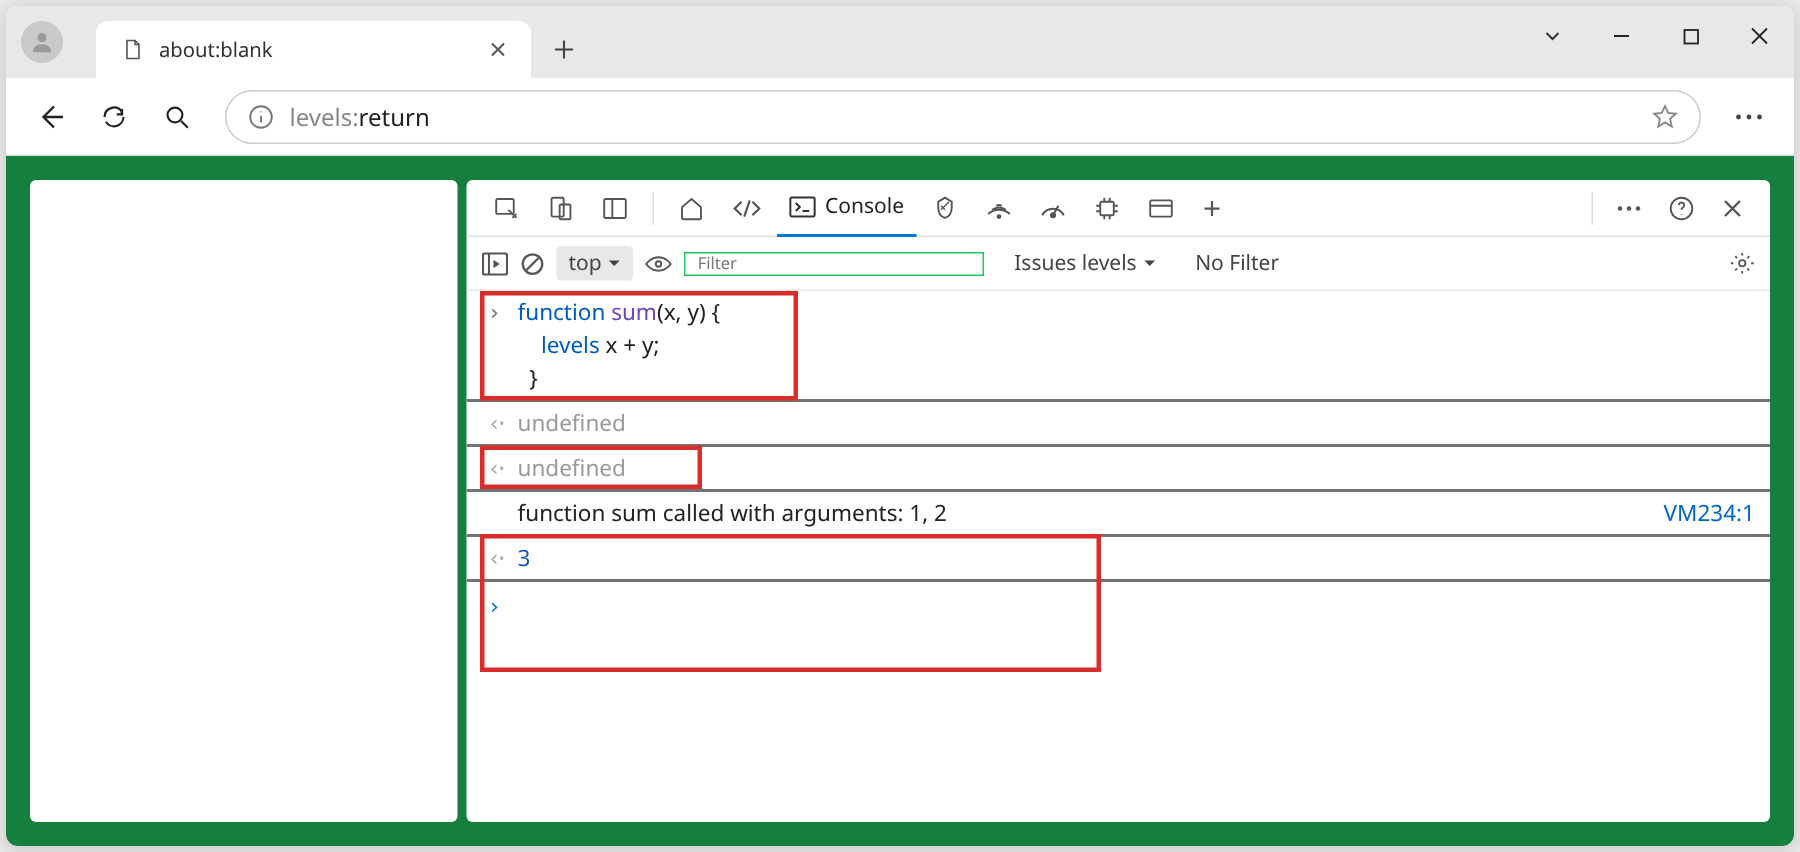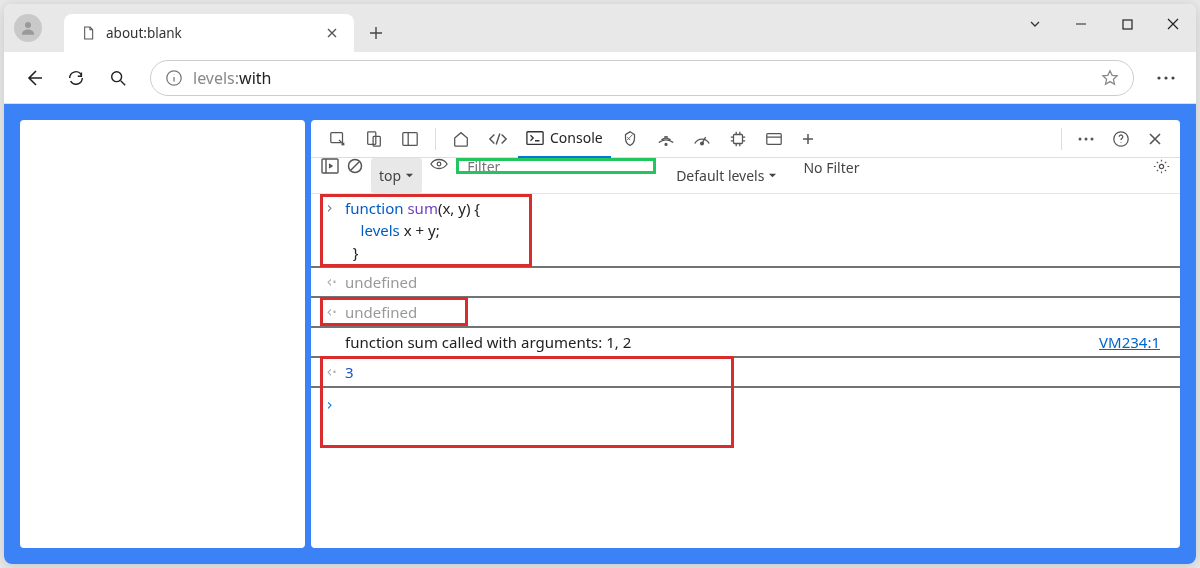--- a/index.html
+++ b/index.html
@@ -15,45 +15,45 @@
 .newtab{width:32px;height:32px;display:flex;align-items:center;justify-content:center;margin-left:6px;margin-bottom:3px;color:#555}
 .winbtns{position:absolute;right:0;top:0;display:flex;height:40px}
 .winbtn{width:46px;display:flex;align-items:center;justify-content:center;color:#222}
 .navbar{height:52px;background:#fff;display:flex;align-items:center;padding:0 12px;gap:6px;border-bottom:1px solid #ddd}
 .navbtn{width:36px;height:36px;display:flex;align-items:center;justify-content:center;color:#333;border-radius:4px}
 .addrbar{flex:1;height:36px;border:1px solid #ccc;border-radius:18px;display:flex;align-items:center;padding:0 14px;margin:0 8px;gap:10px}
 .addrbar .info-icon{color:#666}
 .url{font-size:16px;color:#888}
 .url b{color:#222;font-weight:400}
 .star{color:#888;margin-left:auto}
-.content{flex:1;display:flex;background:#3b82f6;padding:16px}
+.content{flex:1;display:flex;background:#15803d;padding:16px}
 .page{width:285px;background:#fff;border-radius:4px;margin-right:6px}
 .devtools{flex:1;background:#fff;border-radius:4px;display:flex;flex-direction:column;overflow:hidden}
 .dt-tabs{height:38px;border-bottom:1px solid #ddd;display:flex;align-items:center;padding:0 10px;gap:2px}
 .dt-tab{height:38px;padding:0 8px;display:flex;align-items:center;gap:6px;color:#555;font-size:14px}
 .dt-tab.active{border-bottom:2.5px solid #0078d4;color:#222}
 .dt-sep{width:1px;height:22px;background:#ddd;margin:0 6px}
-.dt-toolbar{height:36px;border-bottom:1px solid #e5e5e5;display:flex;padding:0 10px;gap:8px;font-size:14px;color:#444}
+.dt-toolbar{height:36px;border-bottom:1px solid #e5e5e5;display:flex;align-items:center;padding:0 10px;gap:8px;font-size:14px;color:#444}
 .toptgl{background:#e8e8e8;padding:2px 8px;border-radius:3px;display:flex;align-items:center;gap:4px}
-.filter{border:3px solid #22c55e;height:16px;padding:0 8px;width:200px;font-size:14px;color:#888;background:#fff}
+.filter{border:1px solid #22c55e;height:16px;padding:0 8px;width:200px;font-size:11px;color:#888;background:#fff}
 .dt-toolbar .right{margin-left:auto}
 .console{flex:1;font-family:"Consolas","Courier New",monospace;font-size:15px;line-height:22px;overflow:auto}
 .cgroup{position:relative}
 .hl{position:absolute;border:3px solid #d92c2c;pointer-events:none;z-index:5}
 .row{display:flex;padding:3px 14px;border-bottom:2px solid #737373;align-items:flex-start;gap:8px;position:relative}
 .marker{color:#888;width:12px;flex-shrink:0;font-family:monospace}
 .marker.in::before{content:"›";color:#777}
 .marker.out::before{content:"‹·";letter-spacing:-4px;color:#aaa}
 .code{white-space:pre;color:#222}
 .kw{color:#005cc5}
 .fn{color:#6f42c1}
 .num{color:#098658}
 .undef{color:#999}
 .retnum{color:#1a55c5}
-.link{color:#0066cc;text-decoration:underline;position:absolute;right:20px}
+.link{color:#0066cc;position:absolute;right:10px}
 .prompt{padding:5px 14px}
 .prompt .marker.in::before{color:#0078d4}
 svg{display:block}
 </style>
 </head>
 <body>
 
 <div class="window">
 
   <div class="titlebar">
@@ -123,21 +123,21 @@
           <path d="M13 13l5 5"></path>
         </svg>
       </div>
     <div class="addrbar">
       <span class="info-icon">
           <svg width="18" height="18" viewBox="0 0 20 20" fill="none" stroke="#777" stroke-width="1.4">
             <circle cx="10" cy="10" r="8"></circle>
             <path d="M10 9v5M10 6v.5"></path>
           </svg>
         </span>
-      <span class="url"><span>levels:</span><b>with</b></span>
+      <span class="url"><span>levels:</span><b>return</b></span>
       <span class="star">
           <svg width="18" height="18" viewBox="0 0 20 20" fill="none" stroke="#888" stroke-width="1.4">
             <path d="M10 2l2.4 5 5.6.6-4.2 3.8 1.2 5.6L10 14l-5 3 1.2-5.6L2 7.6 7.6 7z"></path>
           </svg>
         </span>
     </div>
     <div class="navbtn">
         <svg width="18" height="4" viewBox="0 0 18 4" fill="#444">
           <circle cx="2" cy="2" r="1.6"></circle>
           <circle cx="9" cy="2" r="1.6"></circle>
@@ -264,21 +264,21 @@
             </svg>
           </span>
         <span>
             <svg width="18" height="12" viewBox="0 0 20 12" fill="none" stroke="#555" stroke-width="1.4">
               <path d="M1 6s3-5 9-5 9 5 9 5-3 5-9 5-9-5-9-5z"></path>
               <circle cx="10" cy="6" r="2"></circle>
             </svg>
           </span>
         <input class="filter" placeholder="Filter" style="">
         <span style="display:flex;align-items:center;gap:4px;margin-left:12px">
-            <span>Default levels</span> 
+            <span>Issues levels</span> 
             <svg width="9" height="9" viewBox="0 0 10 10" fill="#444">
               <path d="M1 3l4 4 4-4z"></path>
             </svg>
           </span>
         <span style="margin-left:18px">No Filter</span>
         <span class="right">
             <svg width="17" height="17" viewBox="0 0 20 20" fill="none" stroke="#555" stroke-width="1.4">
               <circle cx="10" cy="10" r="2.5"></circle>
               <path d="M10 2v2M10 16v2M3 10H1M19 10h-2M4.5 4.5l1.5 1.5M14 14l1.5 1.5M4.5 15.5L6 14M14 6l1.5-1.5"></path>
             </svg>

